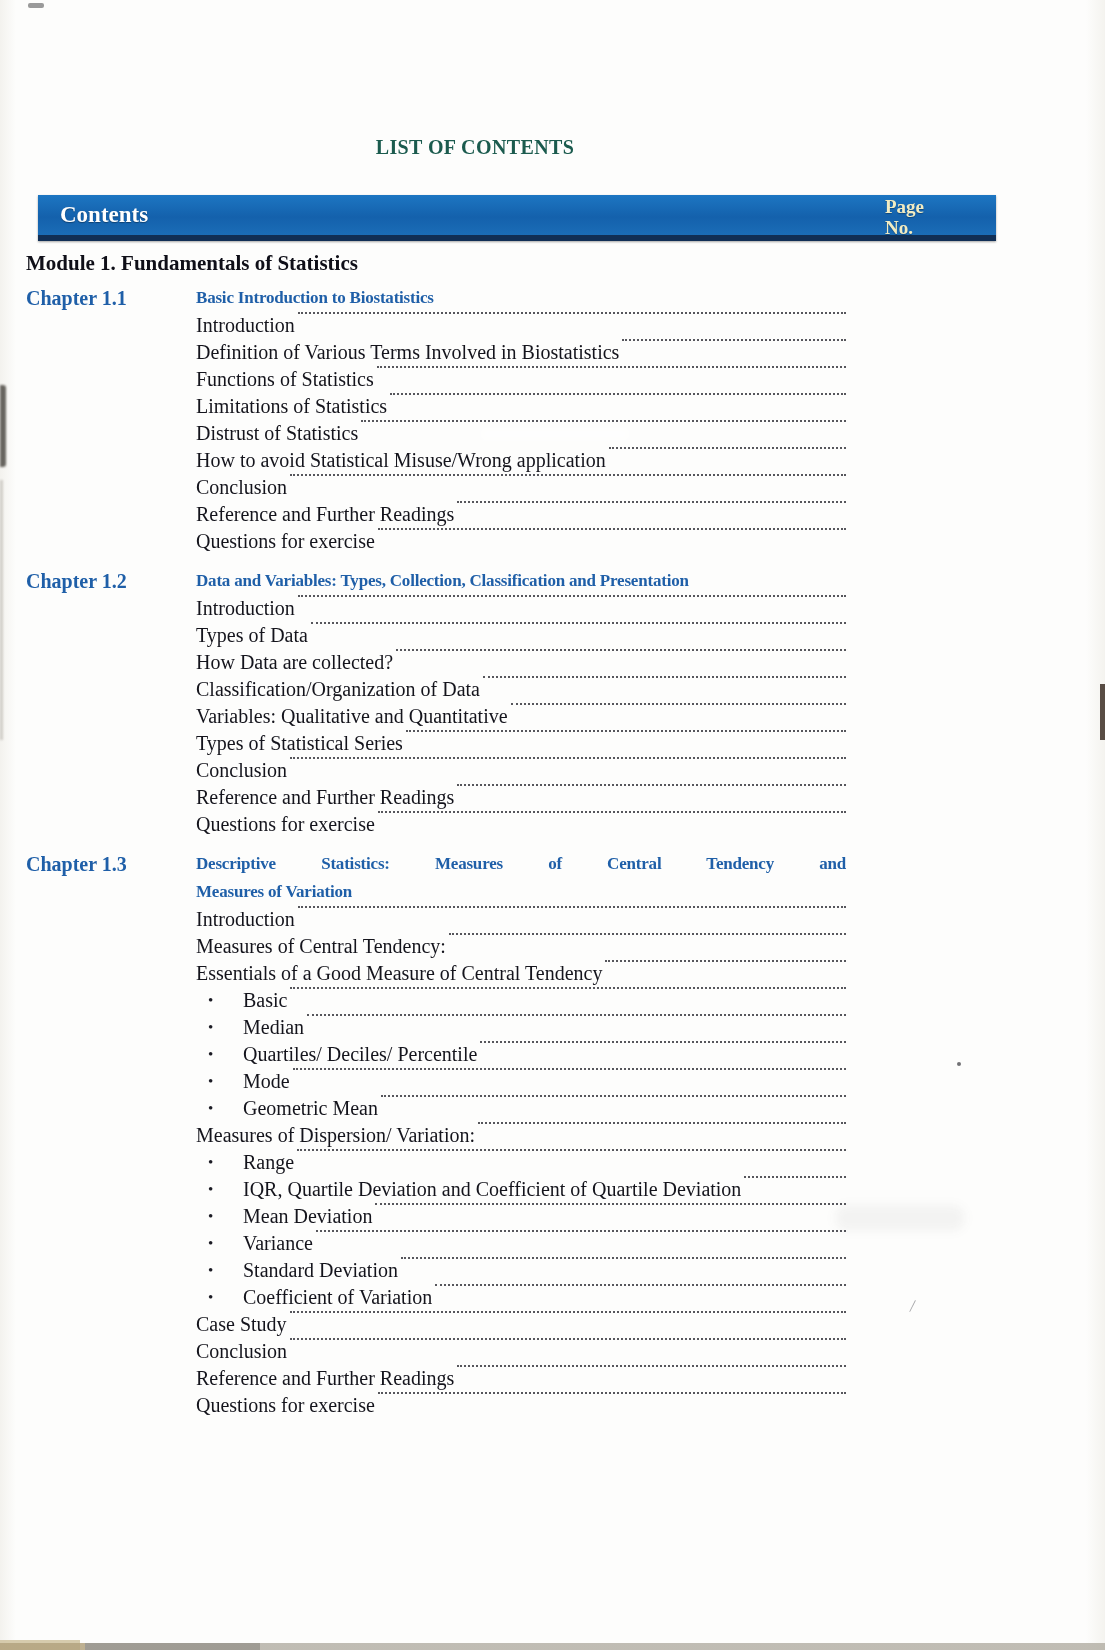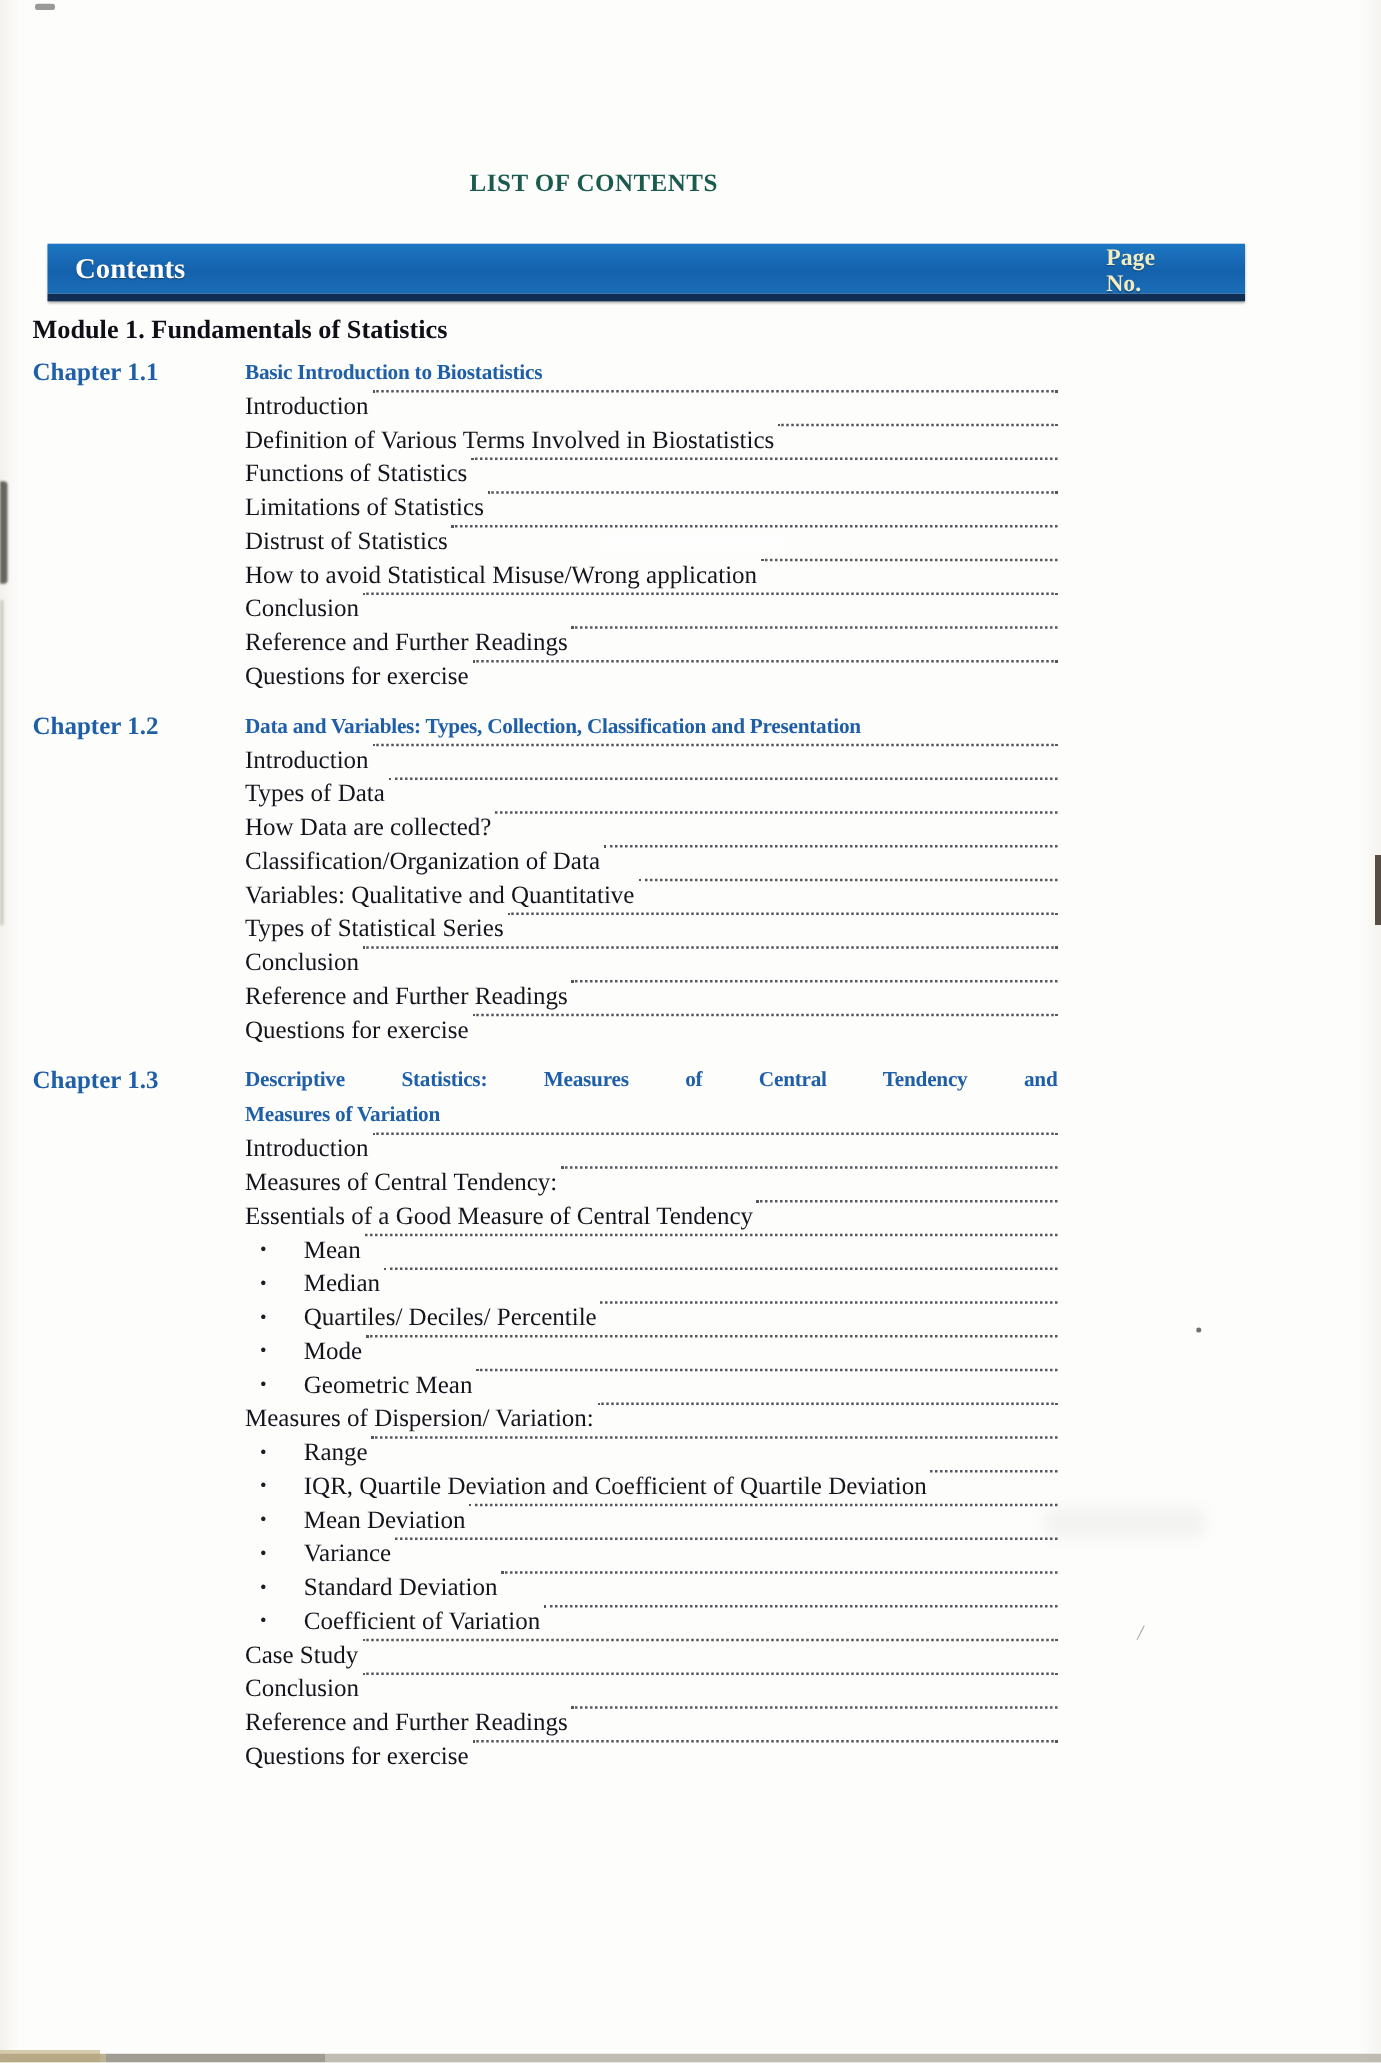--- a/index.html
+++ b/index.html
@@ -270,21 +270,21 @@
   </li>
 
   <li class="item">
 
     <span class="item-text">Essentials of a Good Measure of Central Tendency</span>
     <span class="leader"></span>
   </li>
 
   <li class="item bulleted">
     <span class="bullet">•</span>
-    <span class="item-text">Mean</span>
+    <span class="item-text">Basic</span>
     <span class="leader"></span>
   </li>
 
   <li class="item bulleted">
     <span class="bullet">•</span>
     <span class="item-text">Median</span>
     <span class="leader"></span>
   </li>
 
   <li class="item bulleted">

